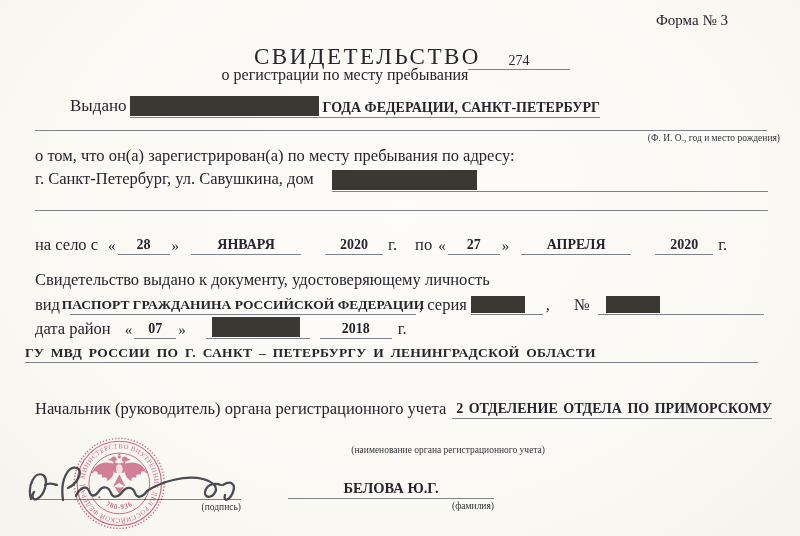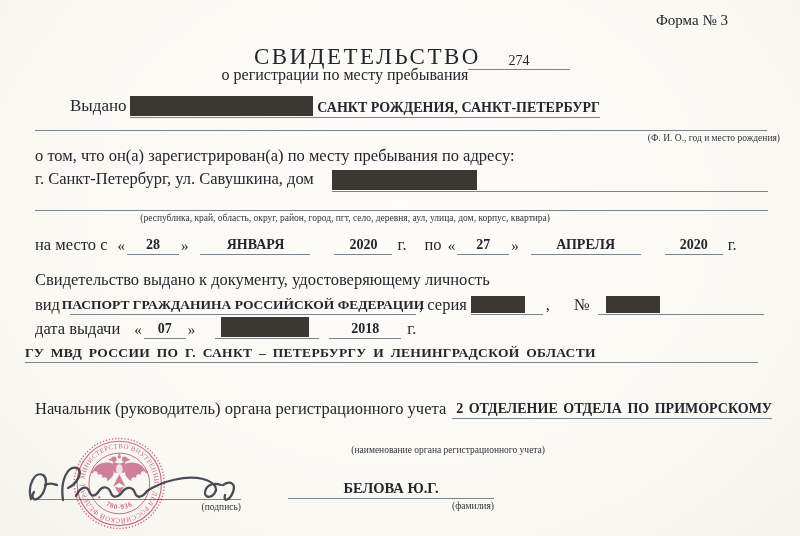--- a/index.html
+++ b/index.html
@@ -35,36 +35,35 @@
 
   <div class="abs field" style="top:50px; left:468px; width:102px; height:20px; font-size:14px;">
     <span>274</span>
   </div>
 
   <div class="abs" style="top:66px; left:155px; width:380px; text-align:center; font-size:16px;">о регистрации по месту пребывания</div>
 
   <div class="abs" style="top:96px; left:70px; font-size:17px;">Выдано</div>
   <div class="abs field left" style="top:94px; left:130px; width:470px; height:24px;">
     <span class="redact" style="width: 232px; background: rgb(59, 55, 51);"></span>
-    <span class="bold" style="margin-left:4px;">САНКТ РОЖДЕНИЯ, САНКТ-ПЕТЕРБУРГ</span>
+    <span class="bold" style="margin-left:4px;">ГОДА ФЕДЕРАЦИИ, САНКТ-ПЕТЕРБУРГ</span>
   </div>
   <div class="hline" style="top:130px; left:35px; width:732px;"></div>
   <div class="caption" style="top:133px; left:60px; width:720px;">(Ф. И. О., год и место рождения)</div>
 
   <div class="abs" style="top:146px; left:35px; font-size:16.5px;">о том, что он(а) зарегистрирован(а) по месту пребывания по адресу:</div>
 
   <div class="abs" style="top:169px; left:35px; font-size:16.5px;">г. Санкт-Петербург, ул. Савушкина, дом</div>
   <div class="abs field left" style="top:168px; left:332px; width:436px; height:24px;">
     <span class="redact" style="width: 145px; background: rgb(59, 55, 51);"></span>
   </div>
   <div class="hline" style="top:210px; left:35px; width:733px;"></div>
-  <div class="caption" style="top:213px; left:35px; width:515px;">(республика, край, область, округ, район, город, пгт, село, деревня, аул, улица, дом, корпус, квартира)</div>
 
   <div class="row" style="top:234px; left:35px; height:21px;">
-    <span>на место с</span>
+    <span>на село с</span>
     <span class="sp8"></span>
     <span class="q">«</span>
     <span class="field bold" style="width:52px;">28</span>
     <span class="q">»</span>
     <span class="sp10"></span>
     <span class="field bold" style="width:110px;">ЯНВАРЯ</span>
     <span class="sp24"></span>
     <span class="field bold" style="width:58px;">2020</span>
     <span style="margin-left:5px;">г.</span>
     <span class="sp18"></span>
@@ -94,21 +93,21 @@
     <span style="margin-left:3px;">,</span>
     <span class="sp24"></span>
     <span>№</span>
     <span class="sp8"></span>
     <span class="field left" style="width:166px;">
       <span class="redact" style="width: 54px; height: 17px; margin-left: 8px; background: rgb(59, 55, 51);"></span>
     </span>
   </div>
 
   <div class="row" style="top:317px; left:35px; height:22px;">
-    <span>дата выдачи</span>
+    <span>дата район</span>
     <span class="sp12"></span>
     <span class="q">«</span>
     <span class="field bold" style="width:42px;">07</span>
     <span class="q">»</span>
     <span class="sp18"></span>
     <span class="field left" style="width:104px;">
       <span class="redact" style="width: 88px; margin-left: 6px; background: rgb(59, 55, 51);"></span>
     </span>
     <span class="sp10"></span>
     <span class="field bold" style="width:72px;">2018</span>

